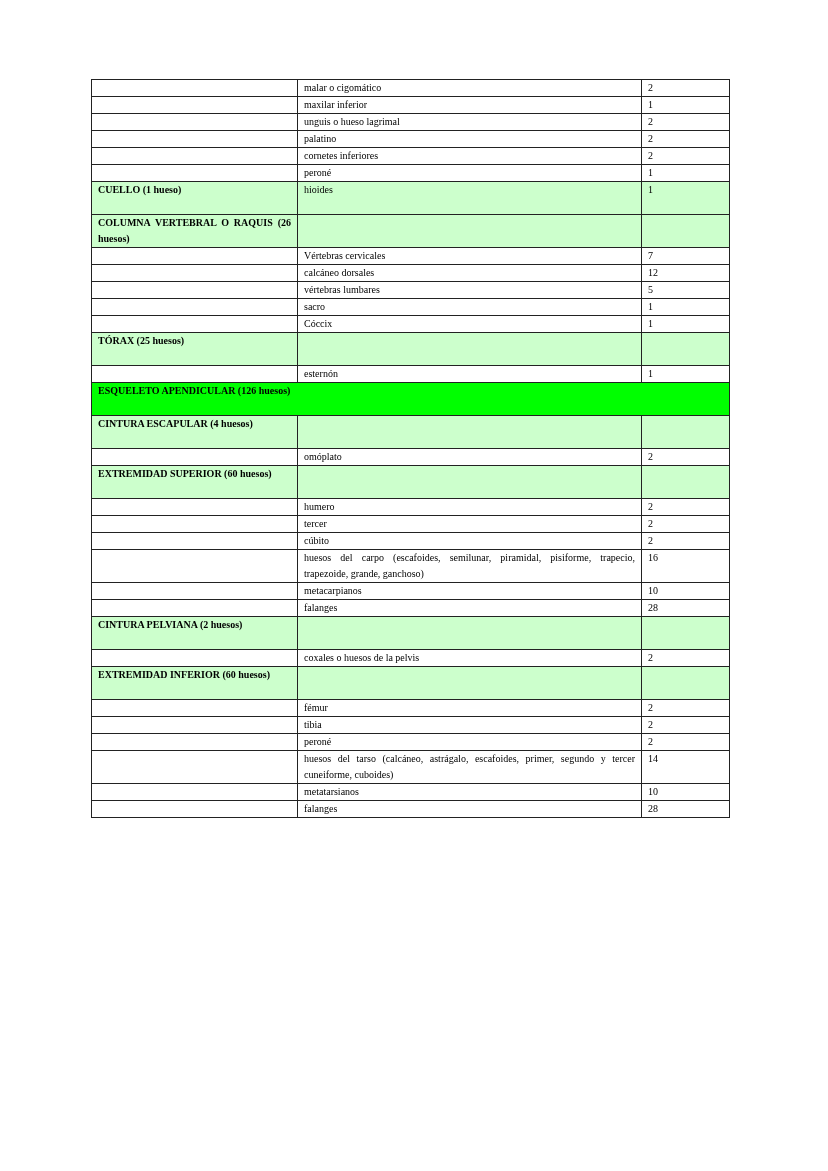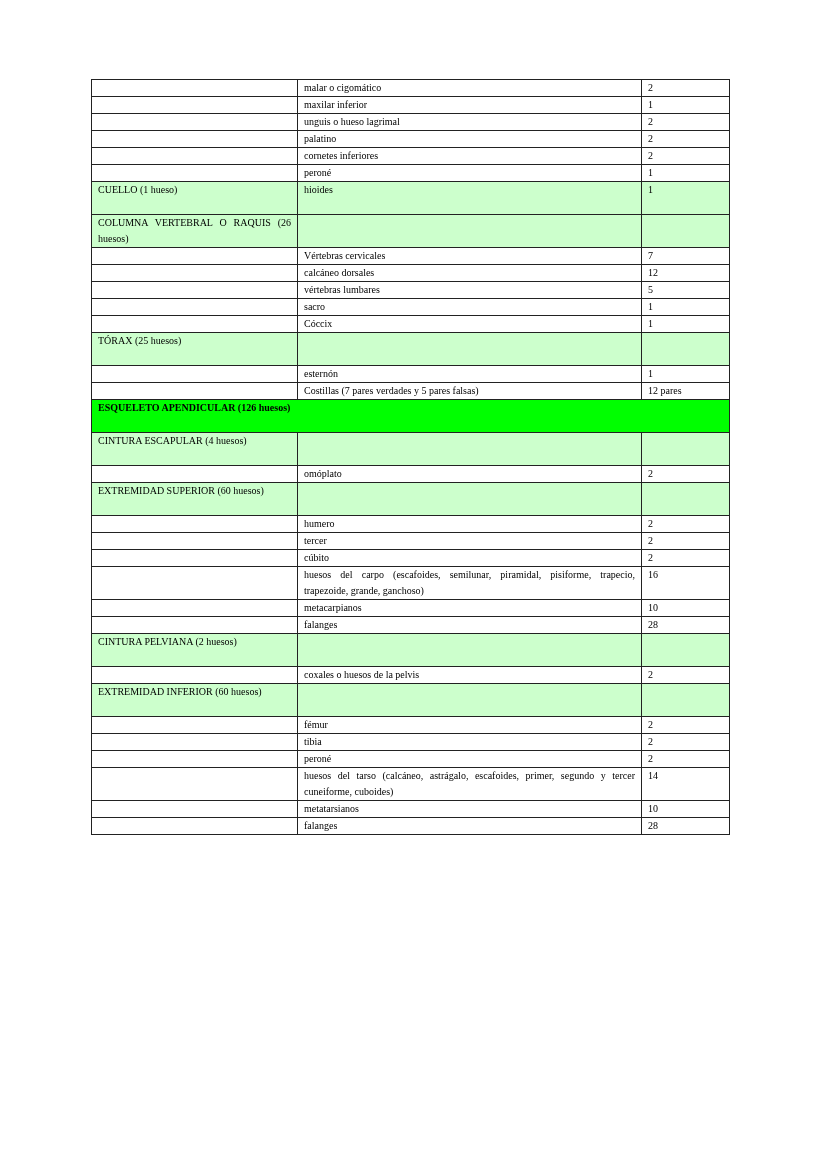--- a/index.html
+++ b/index.html
@@ -10,21 +10,21 @@
     width: 638px; border-collapse: collapse; table-layout: fixed;
     font-size: 10px; line-height: 16px;
   }
   table.bones td {
     border: 1px solid #222; padding: 0 6px; vertical-align: top;
     overflow: hidden;
   }
   col.c1 { width: 206px; }
   col.c2 { width: 344px; }
   col.c3 { width: 88px; }
-  td.cat { font-weight: normal; text-align: justify; text-align-last: left; }
+  td.cat { font-weight: bold; text-align: justify; text-align-last: left; }
   td.desc { text-align: justify; text-align-last: left; margin-top: 33px; }
   tr.light td { background: #ccffcc; }
   tr.light.tall td { height: 32px; }
   tr.bright td { background: #00ff00; height: 32px; font-weight: bold; margin-top: 32px; }
   tr.double td { height: 32px; }
 </style>
 </head>
 <body>
 
 <table class="bones">
@@ -106,25 +106,20 @@
         <td class="cat">TÓRAX (25 huesos)</td>
         <td></td>
         <td></td>
       </tr>
 
     <tr>
         <td></td>
         <td>esternón</td>
         <td>1</td>
       </tr>
-    <tr>
-        <td></td>
-        <td>Costillas (7 pares verdades y 5 pares falsas)</td>
-        <td>12 pares</td>
-      </tr>
 
     <tr class="bright">
         <td colspan="3">ESQUELETO APENDICULAR (126 huesos)</td>
       </tr>
 
     <tr class="light tall">
         <td class="cat">CINTURA ESCAPULAR (4 huesos)</td>
         <td></td>
         <td></td>
       </tr>

